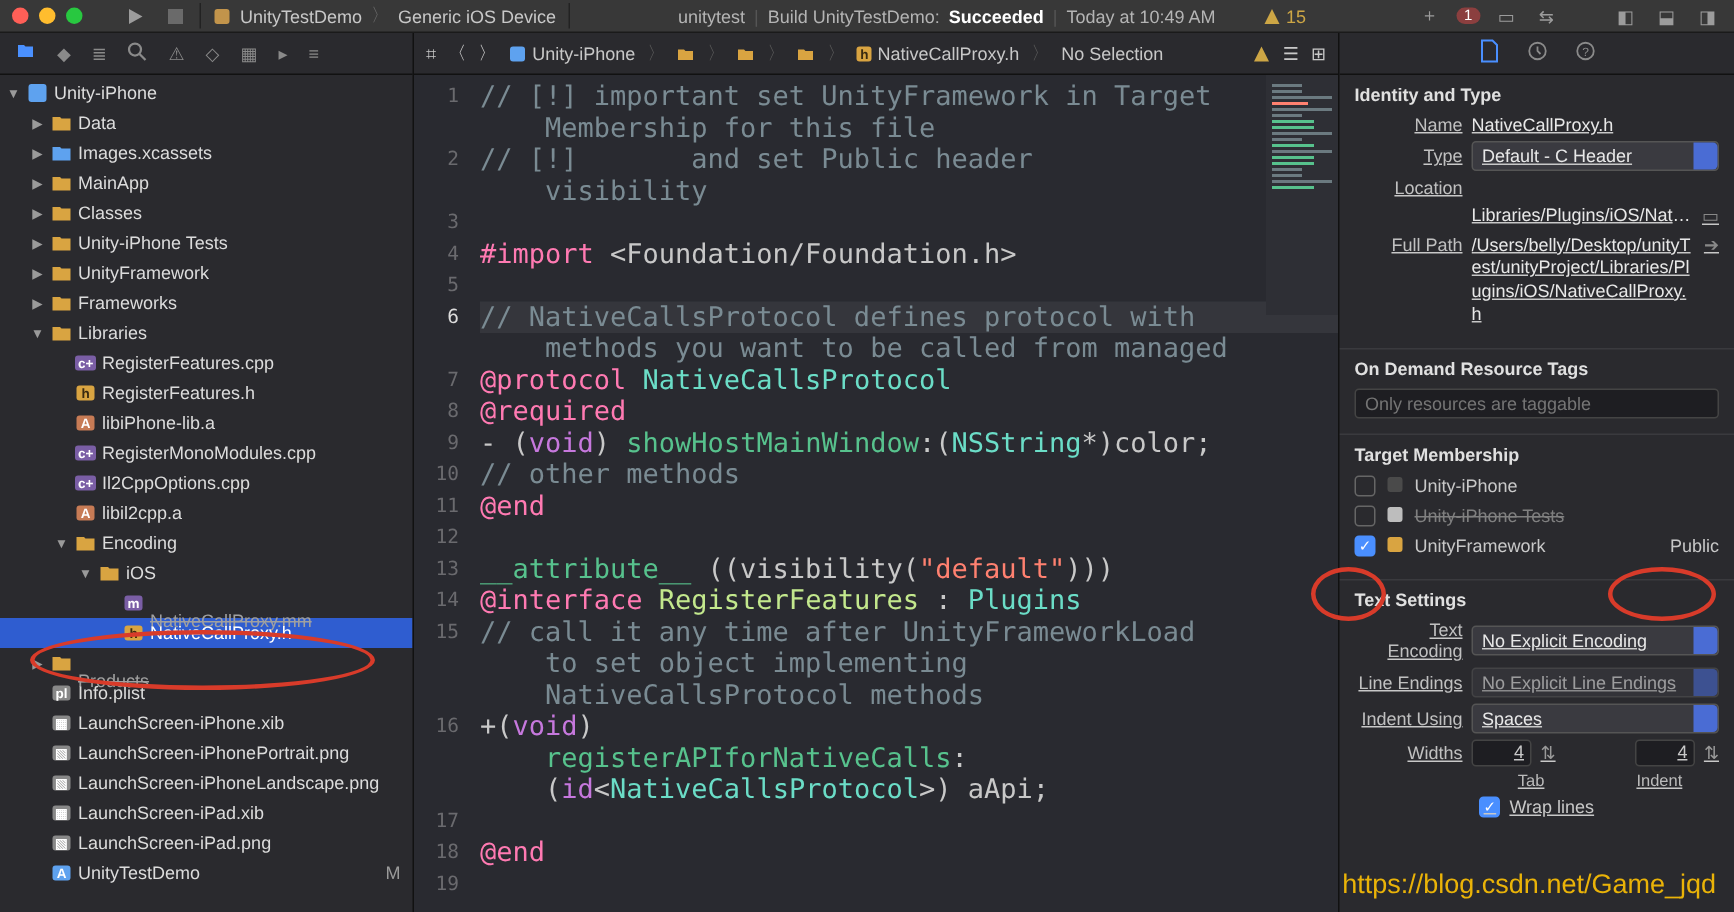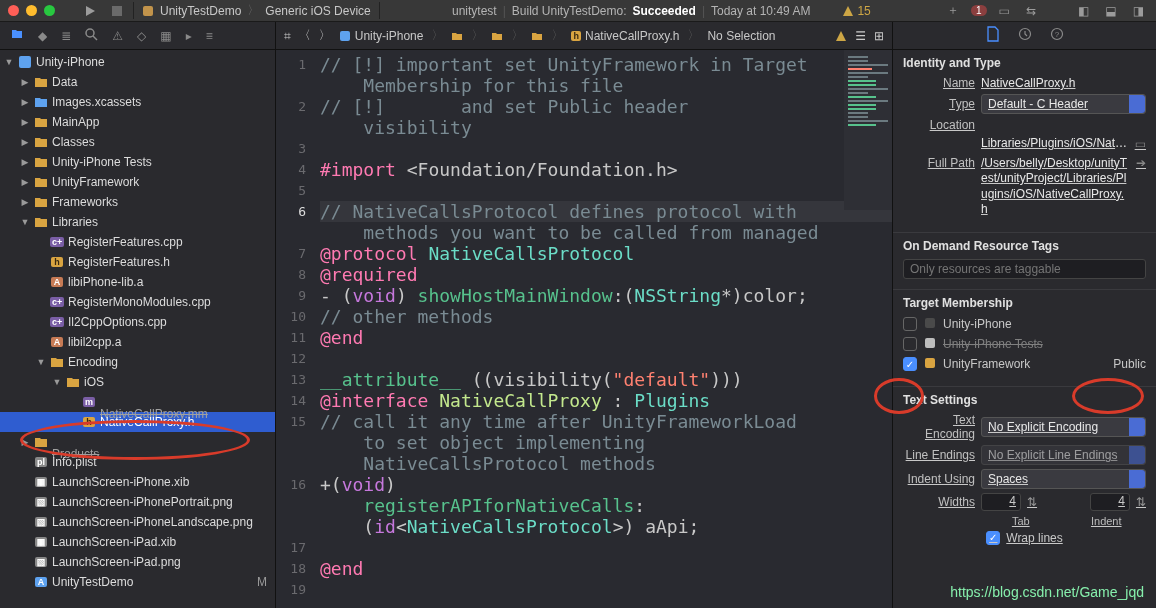--- a/index.html
+++ b/index.html
@@ -184,21 +184,21 @@
   border-radius:3px; padding:0 6px; display:flex; align-items:center;
   color:#757575; font-size:12px;
 }
 .chk { width:14px; height:14px; border:1px solid #666; border-radius:3px; display:inline-flex; align-items:center; justify-content:center; background:#2a2a2e; }
 .chk.on { background:#4a8fff; border-color:#4a8fff; color:#fff; font-size:10px; }
 .tgt-row { display:flex; align-items:center; gap:6px; margin:3px 0; }
 .tgt-row .tname { flex:1; }
 .tgt-row.strike .tname { text-decoration:line-through; color:#808080; }
 .numfield { width:40px; background:#1e1e22; border:1px solid #444; height:18px; border-radius:3px; text-align:right; padding-right:4px; }
 
-.watermark { position:absolute; bottom:8px; right:12px; color:#86efac; font-size:14px; }
+.watermark { position:absolute; bottom:8px; right:12px; color:#eab308; font-size:18px; }
 
 </style>
 </head>
 <body>
 
 <div class="titlebar">
   <div class="traffic">
     <span class="tl-close"></span>
     <span class="tl-min"></span>
     <span class="tl-max"></span>
@@ -576,21 +576,21 @@
           <div></div>
           <div class="curline"><span class="cm-comment">// NativeCallsProtocol defines protocol with</span></div>
           <div><span class="cm-comment">    methods you want to be called from managed</span></div>
           <div><span class="cm-keyword">@protocol </span><span class="cm-type">NativeCallsProtocol</span></div>
           <div><span class="cm-keyword">@required</span></div>
           <div>- (<span class="cm-kw2">void</span>) <span class="cm-funcdecl">showHostMainWindow</span>:(<span class="cm-type">NSString</span>*)color;</div>
           <div><span class="cm-comment">// other methods</span></div>
           <div><span class="cm-keyword">@end</span></div>
           <div></div>
           <div><span class="cm-funcdecl">__attribute__</span> ((visibility(<span class="cm-string">"default"</span>)))</div>
-          <div><span class="cm-keyword">@interface </span><span class="cm-cls">NativeCallProxy</span> : <span class="cm-type">Plugins</span></div>
+          <div><span class="cm-keyword">@interface </span><span class="cm-cls">RegisterFeatures</span> : <span class="cm-type">Plugins</span></div>
           <div><span class="cm-comment">// call it any time after UnityFrameworkLoad</span></div>
           <div><span class="cm-comment">    to set object implementing</span></div>
           <div><span class="cm-comment">    NativeCallsProtocol methods</span></div>
           <div>+(<span class="cm-kw2">void</span>)</div>
           <div>    <span class="cm-funcdecl">registerAPIforNativeCalls</span>:</div>
           <div>    (<span class="cm-kw2">id</span>&lt;<span class="cm-type">NativeCallsProtocol</span>&gt;) aApi;</div>
           <div></div>
           <div><span class="cm-keyword">@end</span></div>
           <div></div>
         </div>

